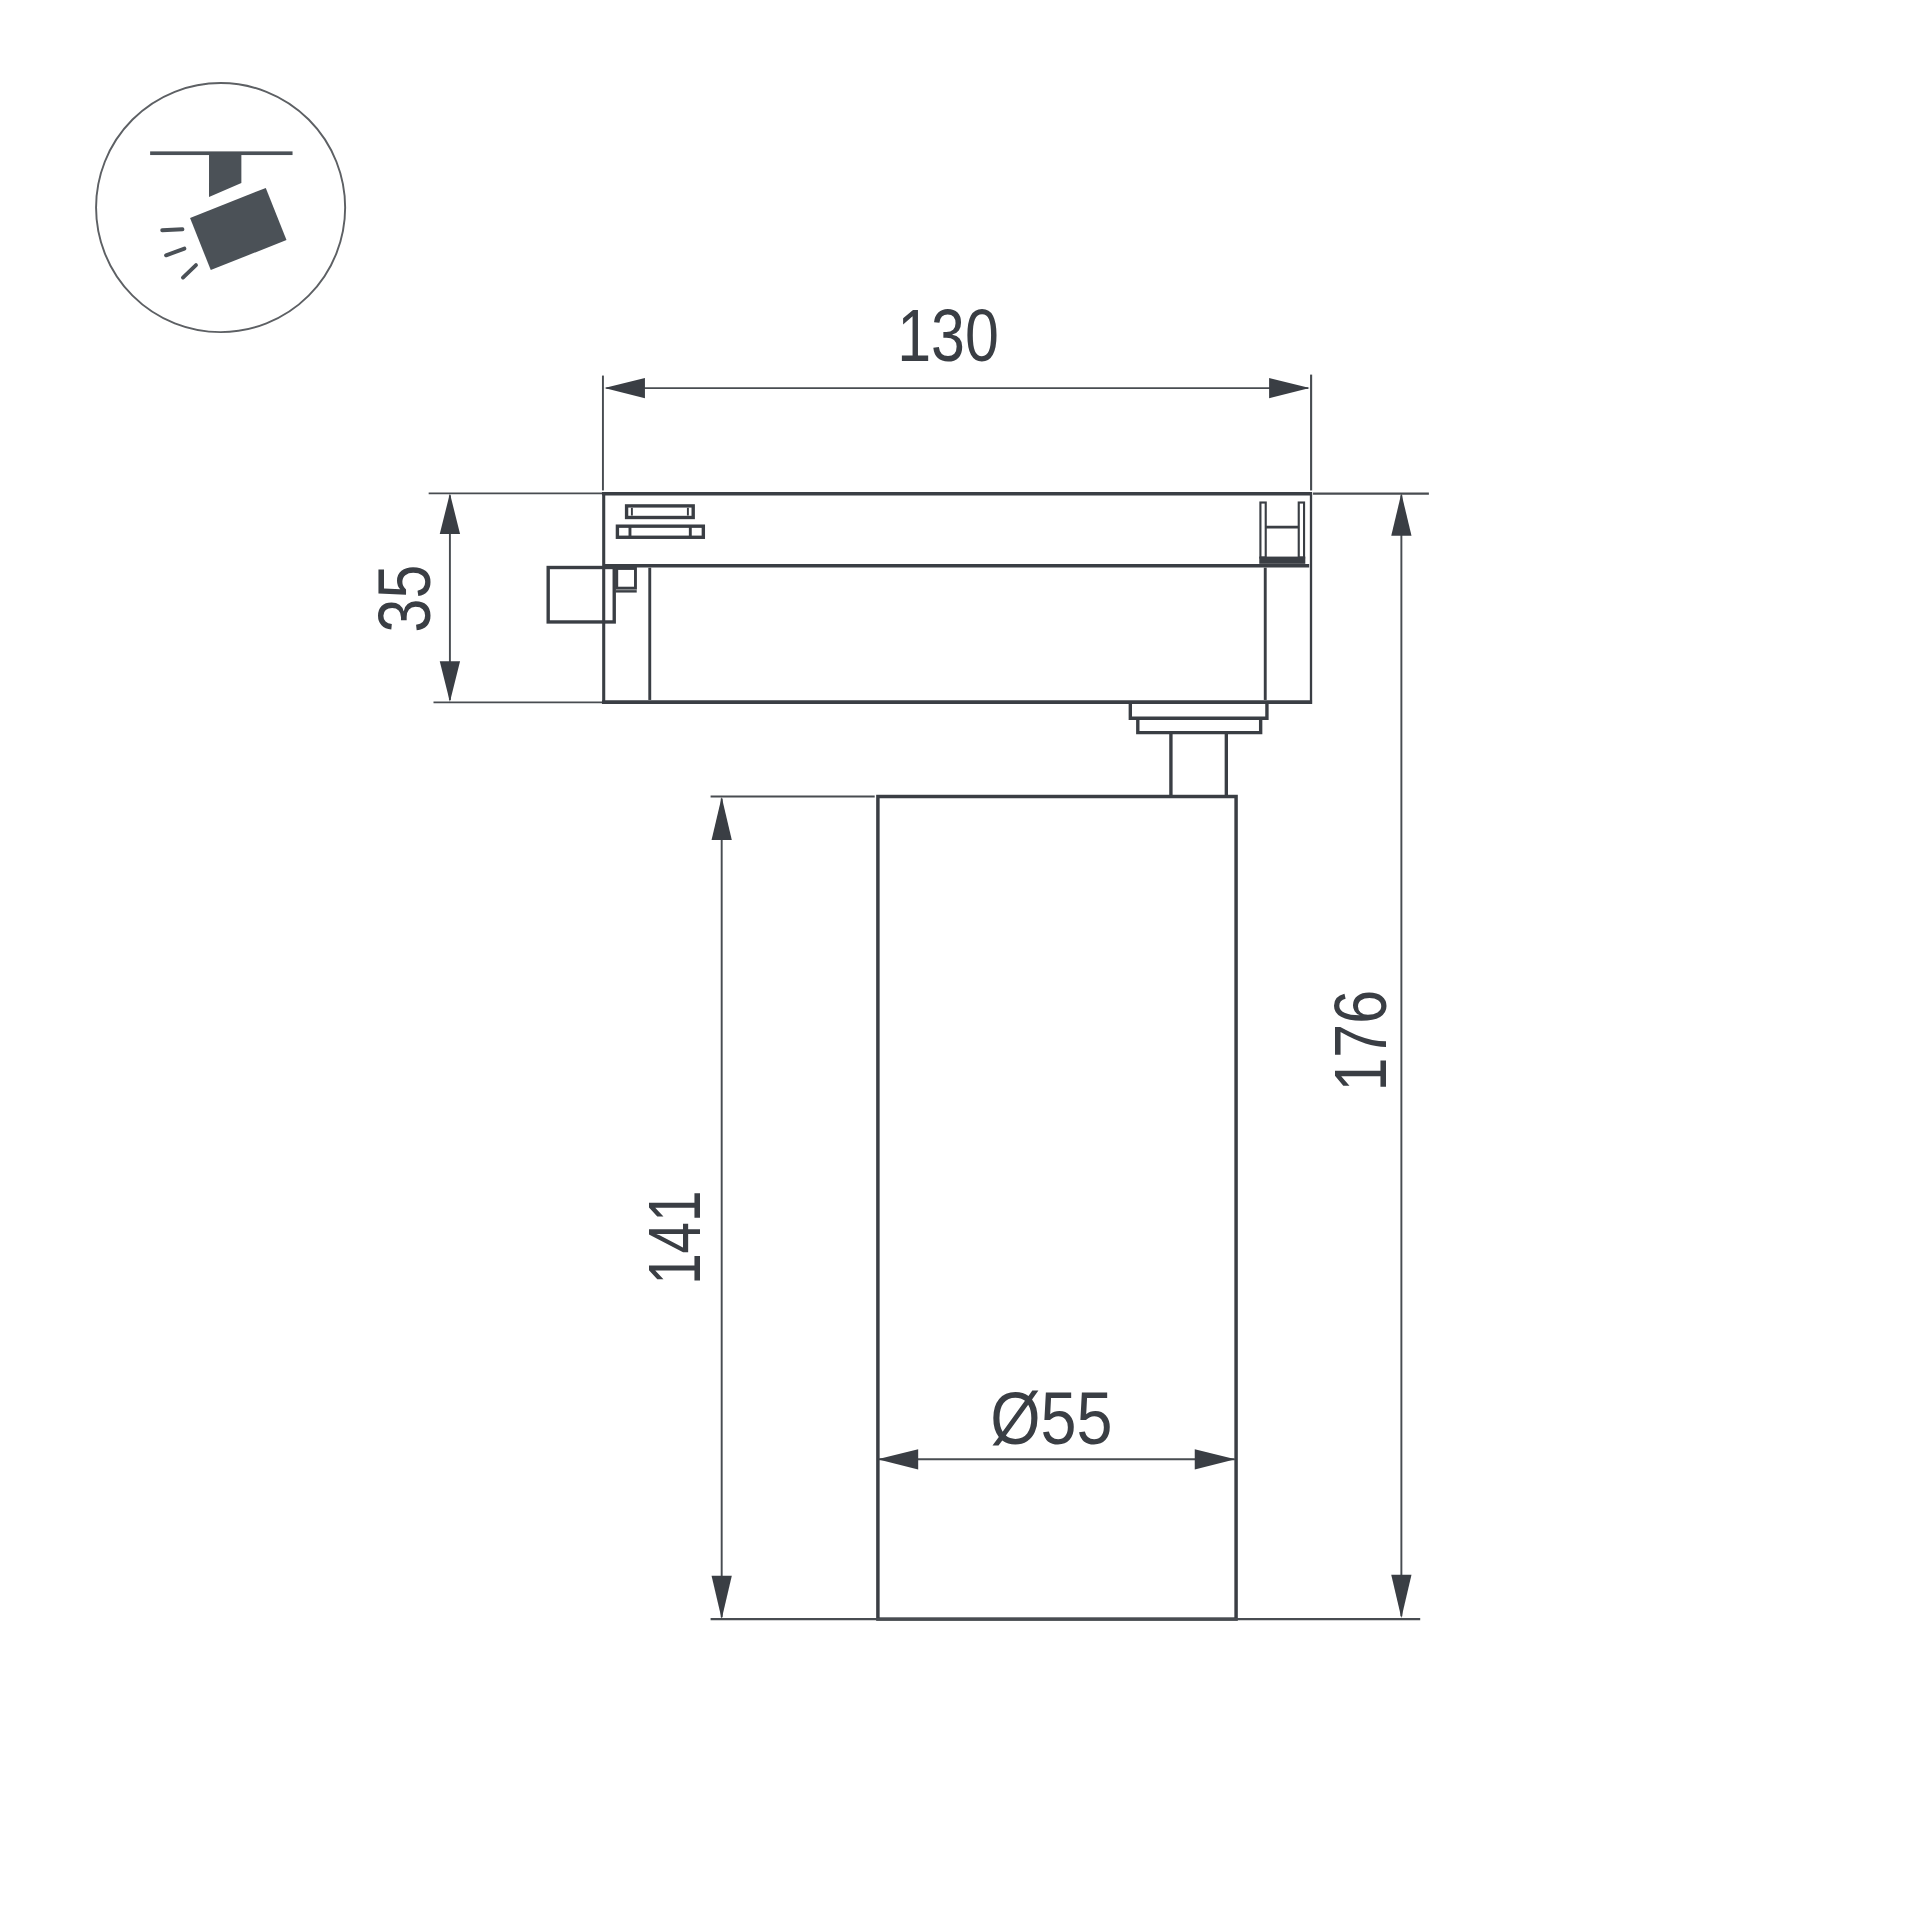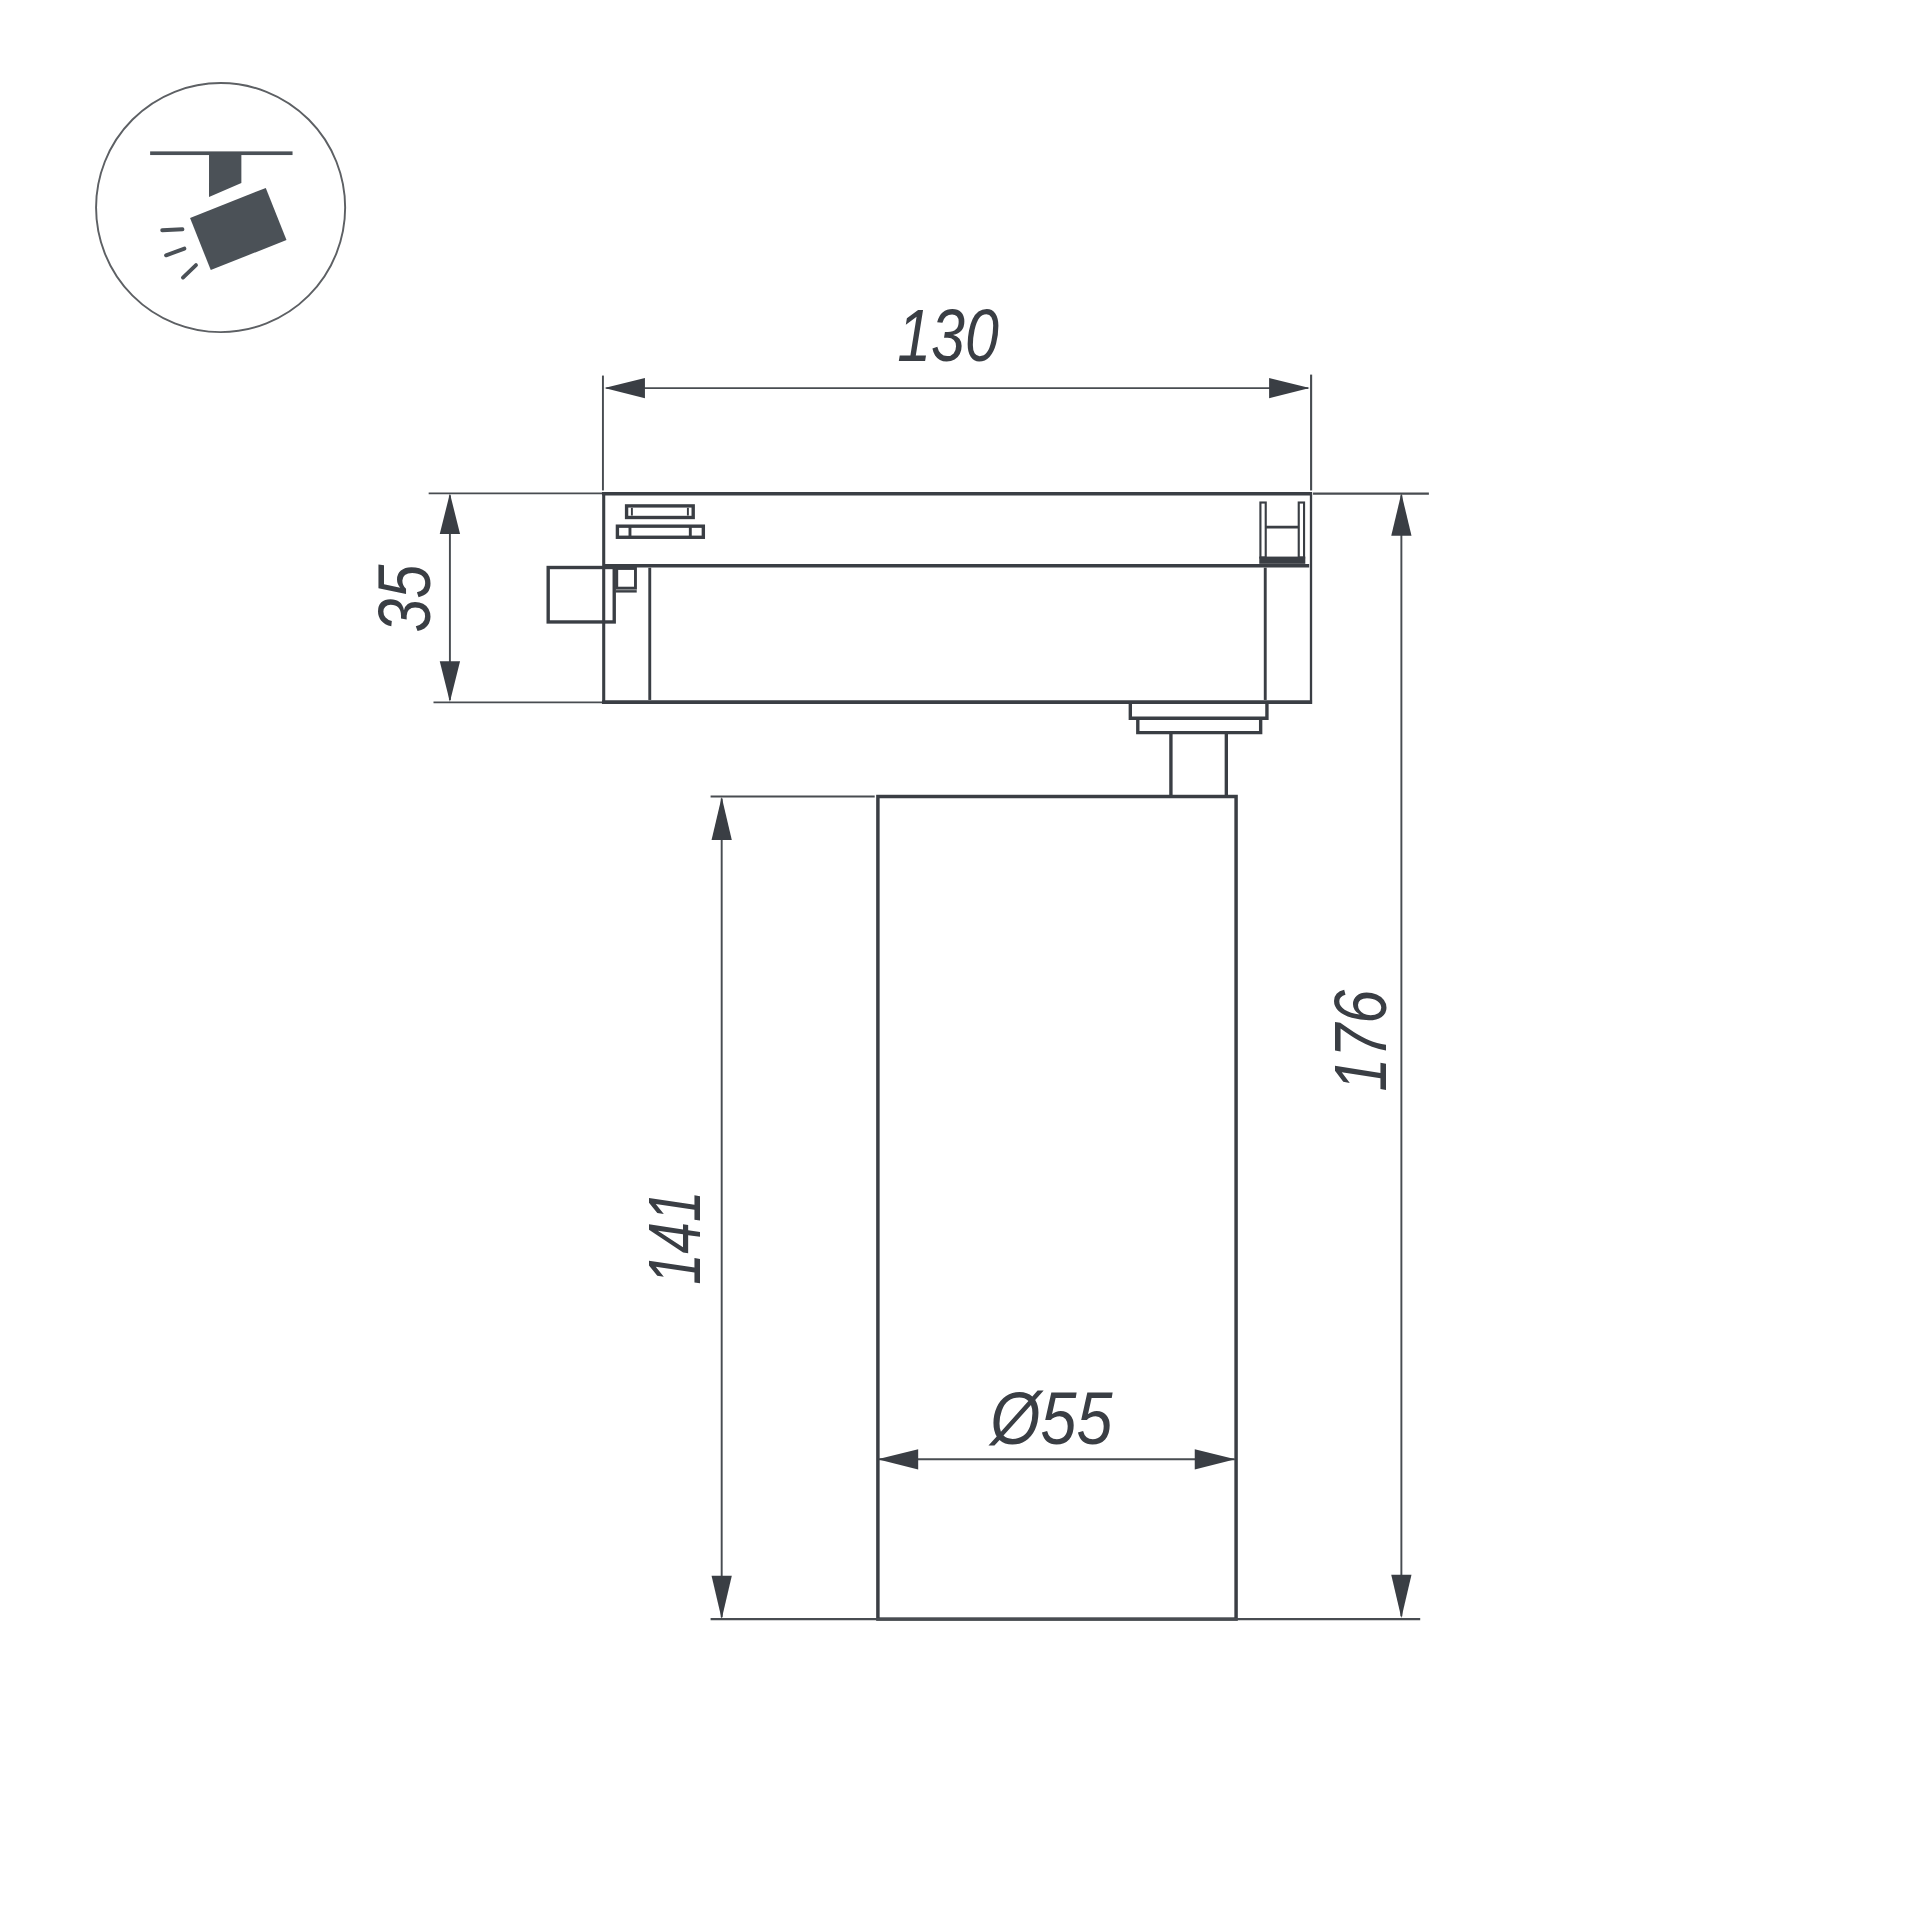--- a/index.html
+++ b/index.html
@@ -1,16 +1,16 @@
 <!DOCTYPE html>
 <html><head>
 <meta charset="utf-8">
 <style>
   html,body{margin:0;padding:0;background:#ffffff;}
-  .page{width:1929px;height:1929px;position:relative;background:#ffffff;overflow:hidden;font-style:italic;}
+  .page{width:1929px;height:1929px;position:relative;background:#ffffff;overflow:hidden;}
   svg{position:absolute;left:0;top:0;}
   text{font-family:"Liberation Sans",sans-serif;fill:#3a3e44;}
 </style>
 </head>
 <body>
 <div class="page">
 <svg width="1929" height="1929" viewBox="0 0 1998 1998">
 
   <circle cx="228.5" cy="215" r="129" fill="none" stroke="#5d6064" stroke-width="2"></circle>
 

